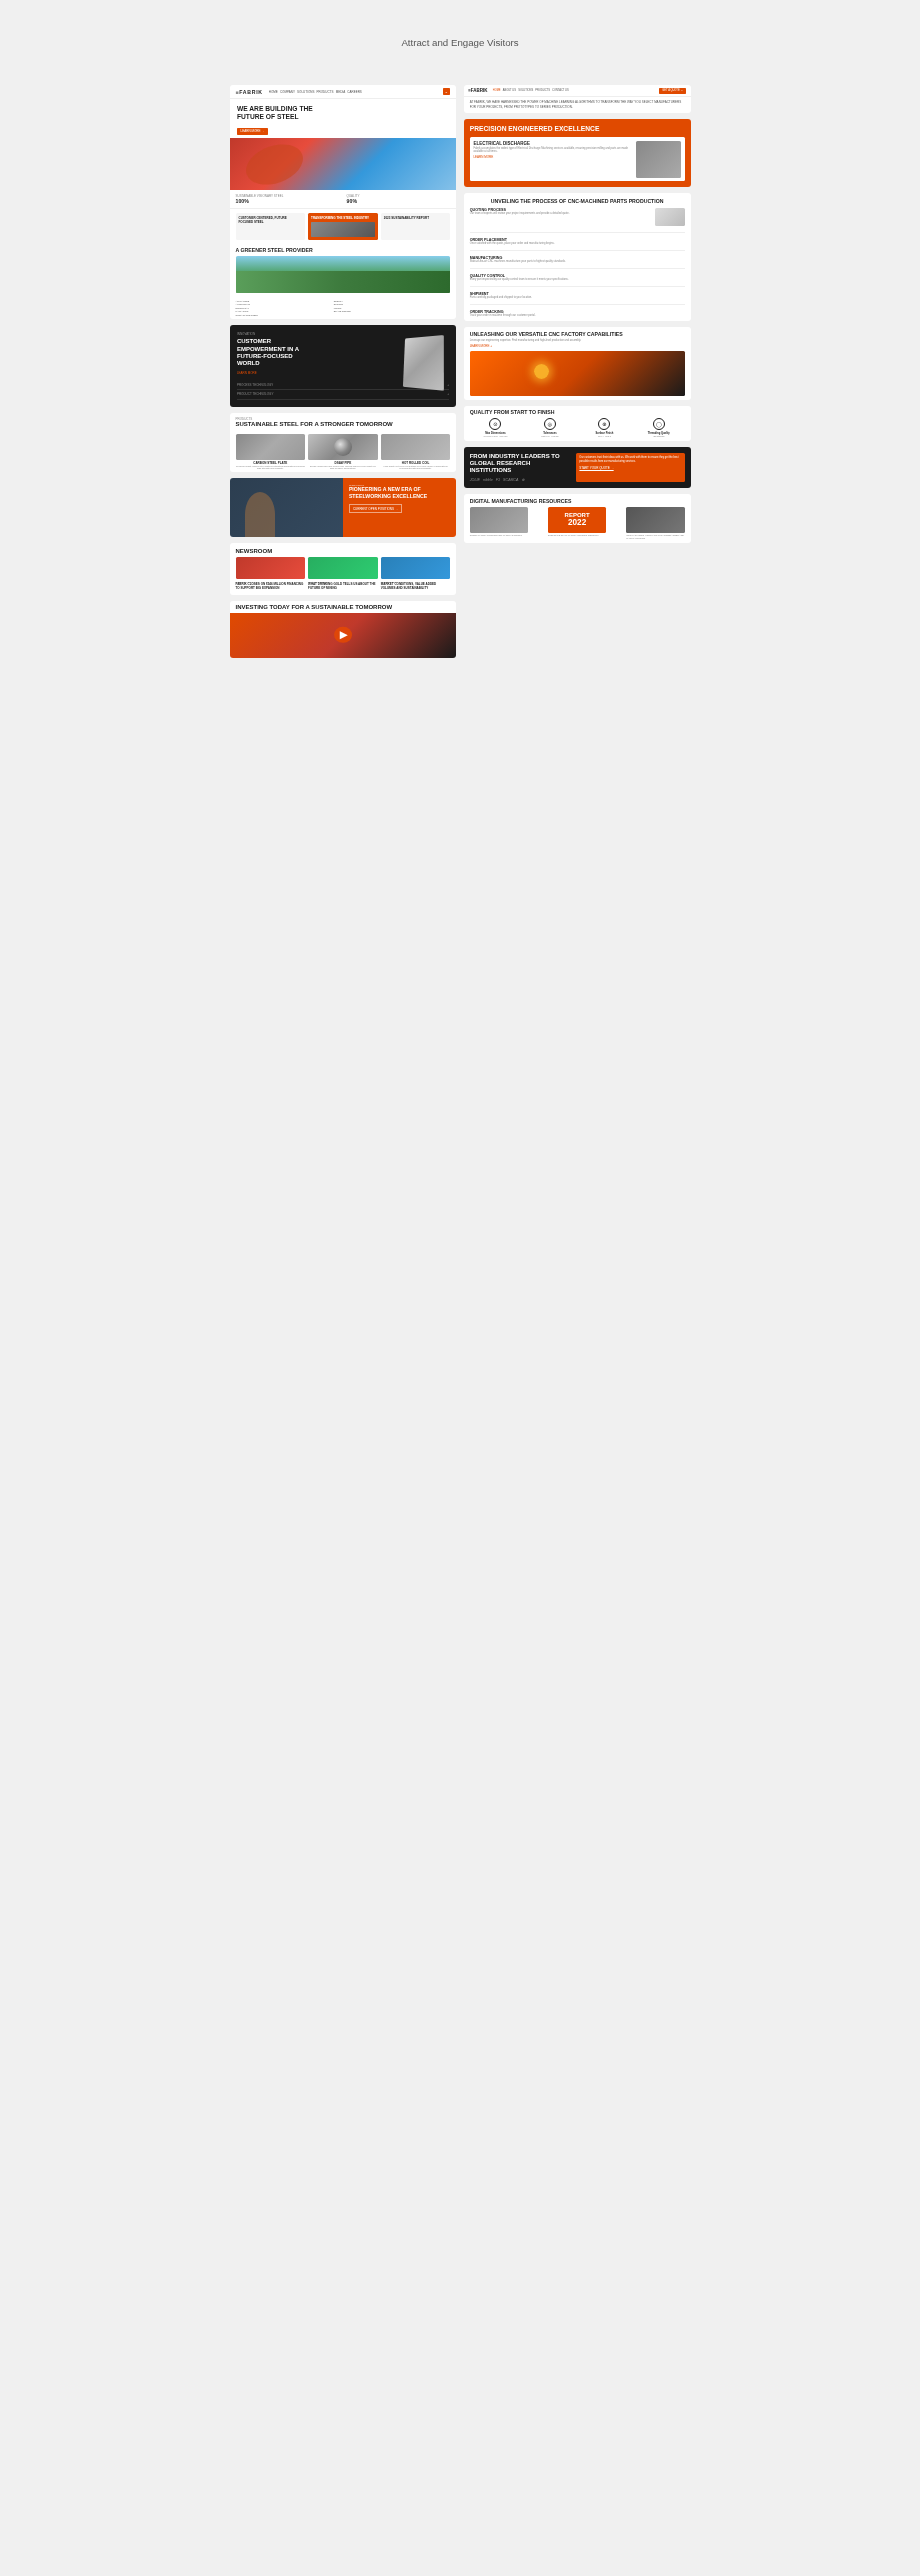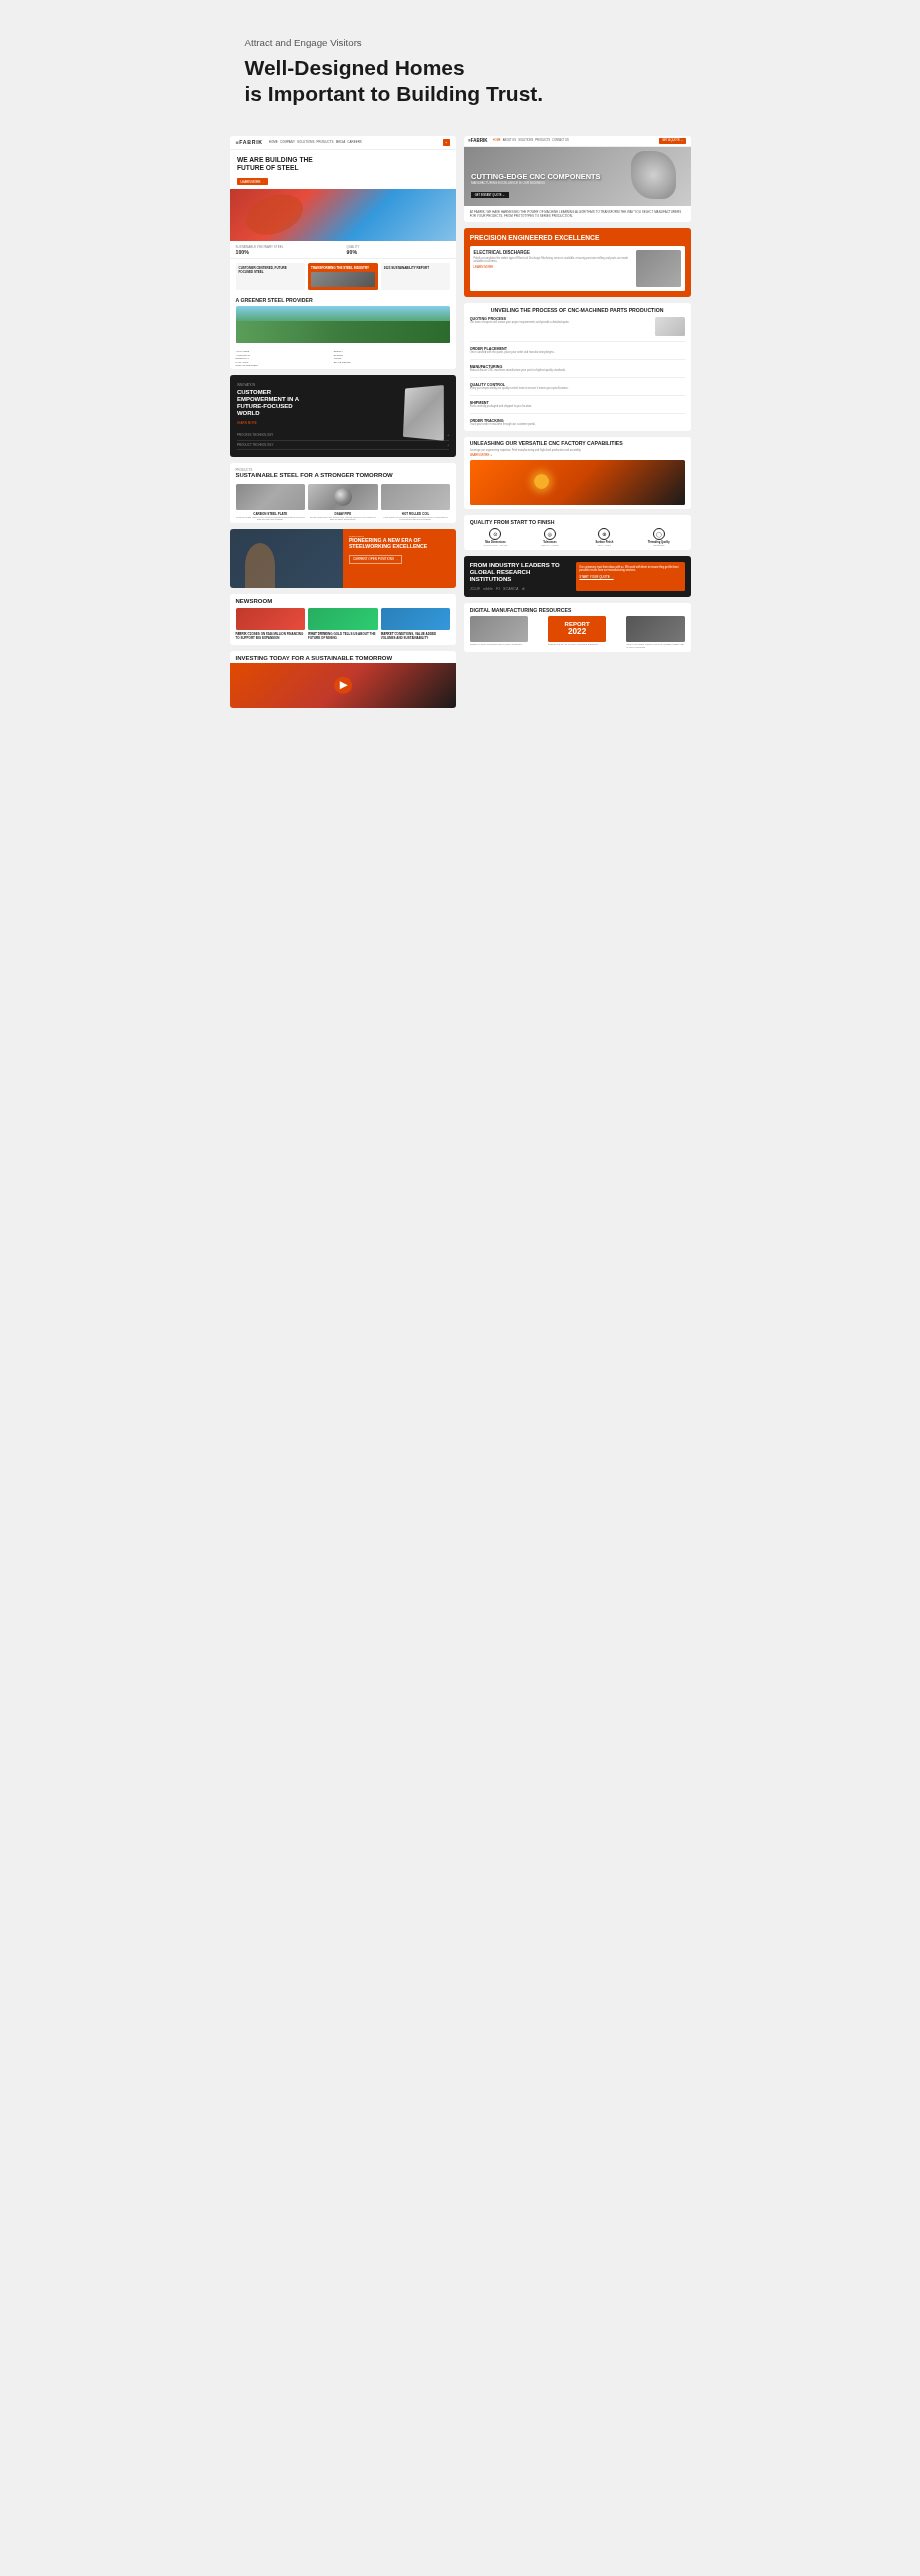--- a/index.html
+++ b/index.html
@@ -8,20 +8,21 @@
       background: #f0f0f0;
       display: flex;
       justify-content: center;
       padding: 15px;
     }
     .outer-wrapper {
       width: 461px;
       background: #f0f0f0;
     }
     .header-section {
+      text-align: center;
       padding: 22px 15px 15px;
     }
     .header-subtitle {
       font-size: 9.7px;
       color: #555;
       margin-bottom: 7.4px;
       font-weight: 400;
     }
     .header-title {
       font-size: 21px;
@@ -602,24 +603,20 @@
       margin: 1.5px auto;
     }
   </style>
 </head>
 <body>
 
 <div class="outer-wrapper">
 
   <div class="header-section">
     <div class="header-subtitle">Attract and Engage Visitors</div>
-    <div class="header-title">
-      <span>Well-Designed Homes</span><br>
-      <span>is Important to Building Trust.</span>
-    </div>
   </div>
 
   <div class="screenshots-grid">
 
     <div class="col-left">
 
       <div class="card card-hero">
         <div class="nav-bar">
           <span class="nav-logo">≡FABRIK</span>
           <div class="nav-links">
@@ -766,27 +763,20 @@
         <div class="cnc-nav">
           <span class="cnc-logo">≡FABRIK</span>
           <div class="cnc-nav-links">
             <span class="cnc-nav-link active">HOME</span>
             <span class="cnc-nav-link">ABOUT US</span>
             <span class="cnc-nav-link">SOLUTIONS</span>
             <span class="cnc-nav-link">PRODUCTS</span>
             <span class="cnc-nav-link">CONTACT US</span>
           </div>
           <span class="cnc-cta-btn">GET A QUOTE →</span>
-        </div>
-        <div class="cnc-hero-image">
-          <div class="cnc-hero-overlay">
-            <div class="cnc-hero-title">CUTTING-EDGE CNC COMPONENTS</div>
-            <div class="cnc-hero-sub">MANUFACTURING EXCELLENCE IS OUR BUSINESS</div>
-            <span class="cnc-quote-btn">GET INSTANT QUOTE →</span>
-          </div>
         </div>
         <div class="cnc-body">
           <div class="cnc-body-text">AT FABRIK, WE HAVE HARNESSED THE POWER OF MACHINE LEARNING ALGORITHMS TO TRANSFORM THE WAY YOU SELECT MANUFACTURERS FOR YOUR PROJECTS, FROM PROTOTYPES TO SERIES PRODUCTION.</div>
         </div>
       </div>
 
       <div class="card card-precision">
         <div class="precision-title">PRECISION ENGINEERED EXCELLENCE</div>
         <div class="precision-card">
           <div class="precision-content">

